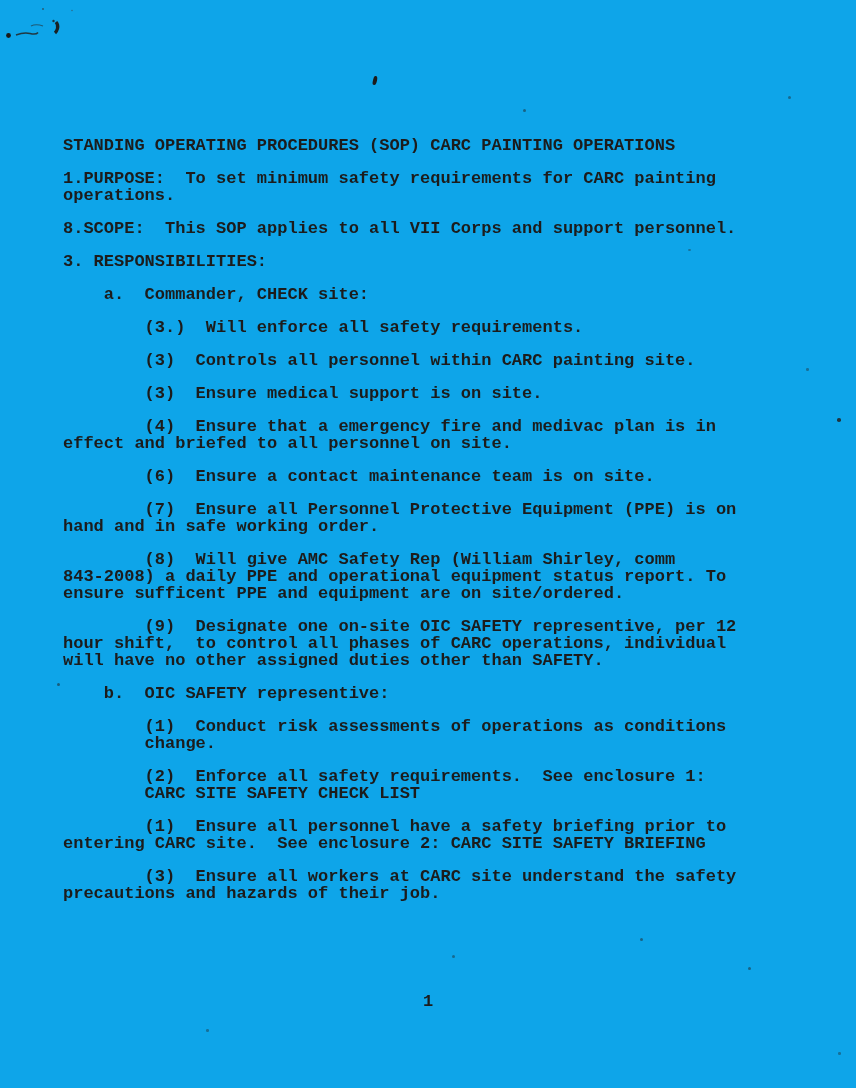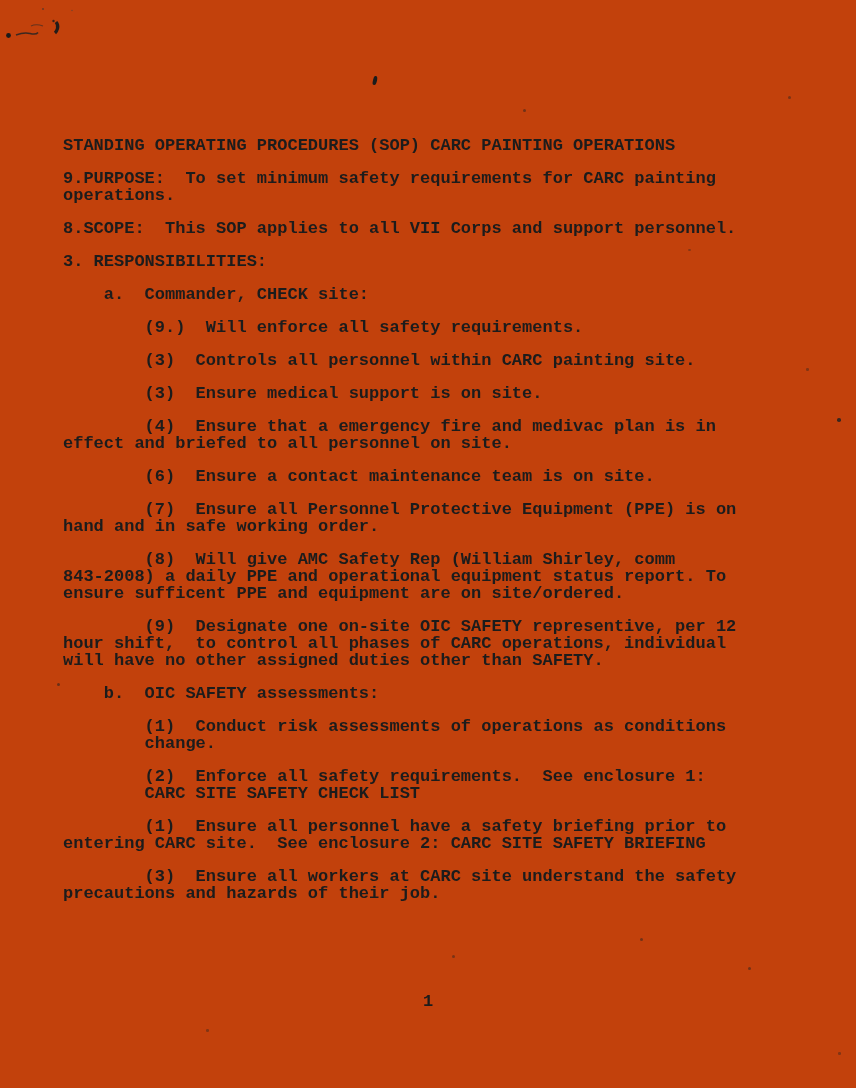--- a/index.html
+++ b/index.html
@@ -1,21 +1,21 @@
 <!DOCTYPE html>
 <html><head>
 <meta charset="utf-8">
 <style>
   html, body { margin: 0; padding: 0; }
   body { background: #e8e8e8; }
   .page {
     position: relative;
     width: 856px;
     height: 1088px;
-    background: #c2410c;
+    background: #0ea5e9;
     overflow: hidden;
     font-family: "Liberation Mono", "DejaVu Sans Mono", monospace;
   }
   .doc {
     position: absolute;
     left: 63px;
     top: 137px;
     width: 790px;
   }
   .para, .title-line, .pagenum {
@@ -80,40 +80,40 @@
   <div class="speck" style="left:806px; top:368px; width:2.5px; height:2.5px; opacity:.4;"></div>
   <div class="speck" style="left:57px; top:683px; width:3px; height:3px; opacity:.55;"></div>
   <div class="speck" style="left:640px; top:938px; width:3px; height:3px; opacity:.5;"></div>
   <div class="speck" style="left:452px; top:955px; width:3px; height:3px; opacity:.45;"></div>
   <div class="speck" style="left:748px; top:967px; width:3px; height:3px; opacity:.5;"></div>
   <div class="speck" style="left:206px; top:1029px; width:2.5px; height:2.5px; opacity:.4;"></div>
   <div class="speck" style="left:838px; top:1052px; width:2.5px; height:2.5px; opacity:.4;"></div>
 
   <div class="doc">
     <p class="title-line">STANDING OPERATING PROCEDURES (SOP) CARC PAINTING OPERATIONS</p>
-    <p class="para">9.PURPOSE:  To set minimum safety requirements for CARC painting
+    <p class="para">1.PURPOSE:  To set minimum safety requirements for CARC painting
 operations.</p>
     <p class="para">8.SCOPE:  This SOP applies to all VII Corps and support personnel.</p>
     <p class="para">3. RESPONSIBILITIES:</p>
     <p class="para">    a.  Commander, CHECK site:</p>
-    <p class="para">        (9.)  Will enforce all safety requirements.</p>
+    <p class="para">        (3.)  Will enforce all safety requirements.</p>
     <p class="para">        (3)  Controls all personnel within CARC painting site.</p>
     <p class="para">        (3)  Ensure medical support is on site.</p>
     <p class="para">        (4)  Ensure that a emergency fire and medivac plan is in
 effect and briefed to all personnel on site.</p>
     <p class="para">        (6)  Ensure a contact maintenance team is on site.</p>
     <p class="para">        (7)  Ensure all Personnel Protective Equipment (PPE) is on
 hand and in safe working order.</p>
     <p class="para">        (8)  Will give AMC Safety Rep (William Shirley, comm
 843-2008) a daily PPE and operational equipment status report. To
 ensure sufficent PPE and equipment are on site/ordered.</p>
     <p class="para">        (9)  Designate one on-site OIC SAFETY representive, per 12
 hour shift,  to control all phases of CARC operations, individual
 will have no other assigned duties other than SAFETY.</p>
-    <p class="para">    b.  OIC SAFETY assessments:</p>
+    <p class="para">    b.  OIC SAFETY representive:</p>
     <p class="para">        (1)  Conduct risk assessments of operations as conditions
         change.</p>
     <p class="para">        (2)  Enforce all safety requirements.  See enclosure 1:
         CARC SITE SAFETY CHECK LIST</p>
     <p class="para">        (1)  Ensure all personnel have a safety briefing prior to
 entering CARC site.  See enclosure 2: CARC SITE SAFETY BRIEFING</p>
     <p class="para">        (3)  Ensure all workers at CARC site understand the safety
 precautions and hazards of their job.</p>
   </div>
 

